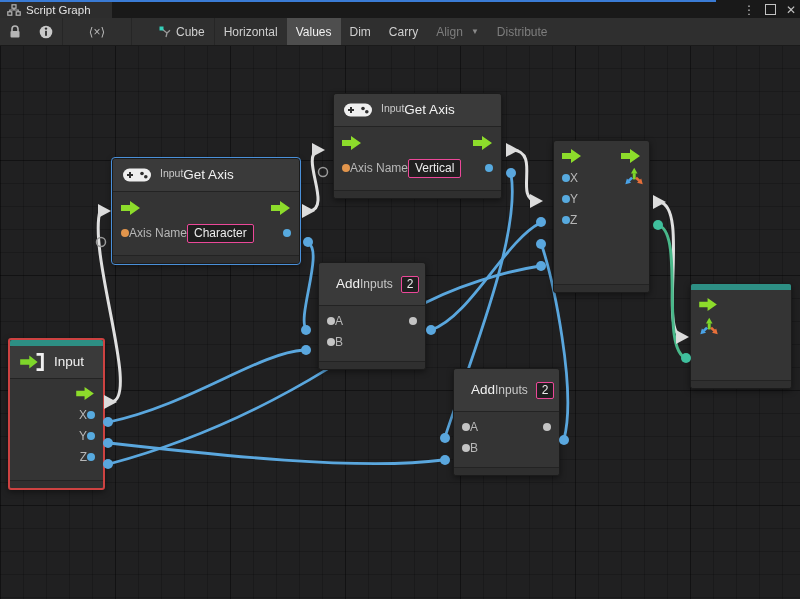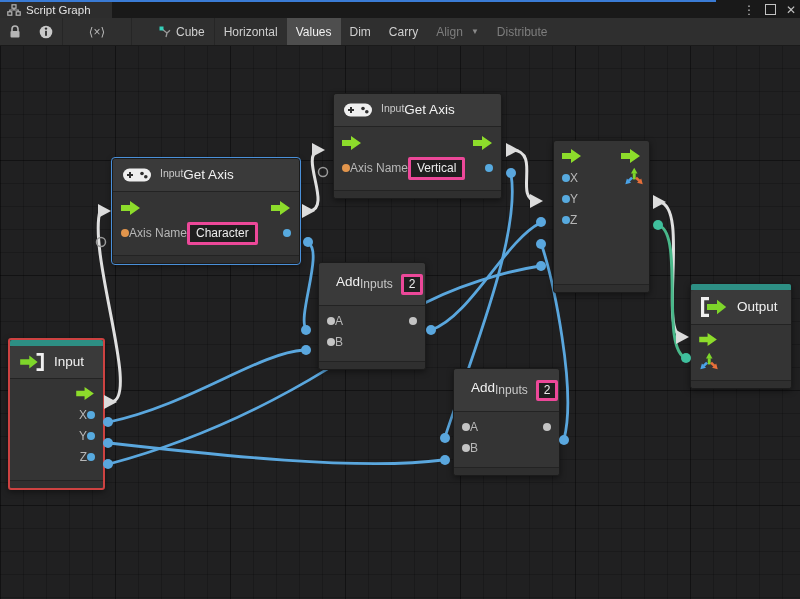--- a/index.html
+++ b/index.html
@@ -42,21 +42,21 @@
   .tealstrip{height:6px;background:#2d8f84;border-radius:2px 2px 0 0;}
   .nhead{display:flex;align-items:center;gap:8px;padding:7px 9px;background:#3a3a3a;border-bottom:1px solid #232323;border-radius:3px 3px 0 0;}
   .ntitles{display:flex;flex-direction:row;line-height:1.25;}
   .nsub{font-size:10.5px;color:#c9c9c9;}
   .ntit{font-size:13.5px;color:#f1f1f1;}
   .nbody{flex:1;padding:4px 0;}
   .nfoot{height:7px;background:#2f2f2f;border-top:1px solid #232323;border-radius:0 0 3px 3px;}
   .prow{display:flex;align-items:center;height:21px;padding:0 8px;font-size:12px;color:#b7b7b7;}
   .dot{width:8px;height:8px;border-radius:50%;flex:0 0 auto;}
   .dot.blue{background:#57aadf;} .dot.orange{background:#e2954c;} .dot.gray{background:#c4c4c4;}
-  .field{background:#1f1f1f;border:3px solid #ec4899;border-radius:2px;color:#ececec;
+  .field{background:#1f1f1f;border:1px solid #ec4899;border-radius:2px;color:#ececec;
          font-size:12px;padding:1px 6px;line-height:15px;}
   .garr{flex:0 0 auto;display:block;}
   .spread{justify-content:space-between;}
   .rightal{justify-content:flex-end;}
   .inputs-line{display:flex;align-items:center;gap:8px;}
 </style>
 </head>
 <body>
 <div id="app">
 
@@ -338,29 +338,20 @@
               <polygon points="-4,-1 4,-1 0,-8" fill="#e8703a"></polygon>
               <rect x="-1.8" y="-1.5" width="3.6" height="6.5" fill="#e8703a"></rect>
             </g>
       </svg>
     </div>
     <div class="nfoot"></div>
   </div>
 
   <div class="node" style="left:690px;top:238px;width:100px;height:104px;">
     <div class="tealstrip"></div>
-    <div class="nhead" style="padding:6px 8px;">
-      <svg width="30" height="22" viewBox="0 0 30 22">
-        <path d="M2 1 h8 v3.2 H5.2 v13.6 H10 V21 H2 z" fill="#f0f0f0"></path>
-        <path d="M8 8 h10 V3.8 l9.2 7.2 -9.2 7.2 V14 H8 z" fill="#7ed62a"></path>
-      </svg>
-      <div class="ntitles">
-            <span class="ntit">Output</span>
-          </div>
-    </div>
     <div class="nbody">
       <div class="prow" style="height:20px;">
         <svg class="garr" width="19" height="13" viewBox="0 0 20 14">
               <path d="M0 4 h9 V0 l10 7 -10 7 V10 H0 z" fill="#8ddc2b"></path>
             </svg>
       </div>
       <div class="prow" style="height:24px;">
         <svg width="19" height="19" viewBox="0 0 26 26">
           <g transform="translate(14,11)">
                 <polygon points="-4.5,-2 4.5,-2 0,-10" fill="#7ed62a"></polygon>

